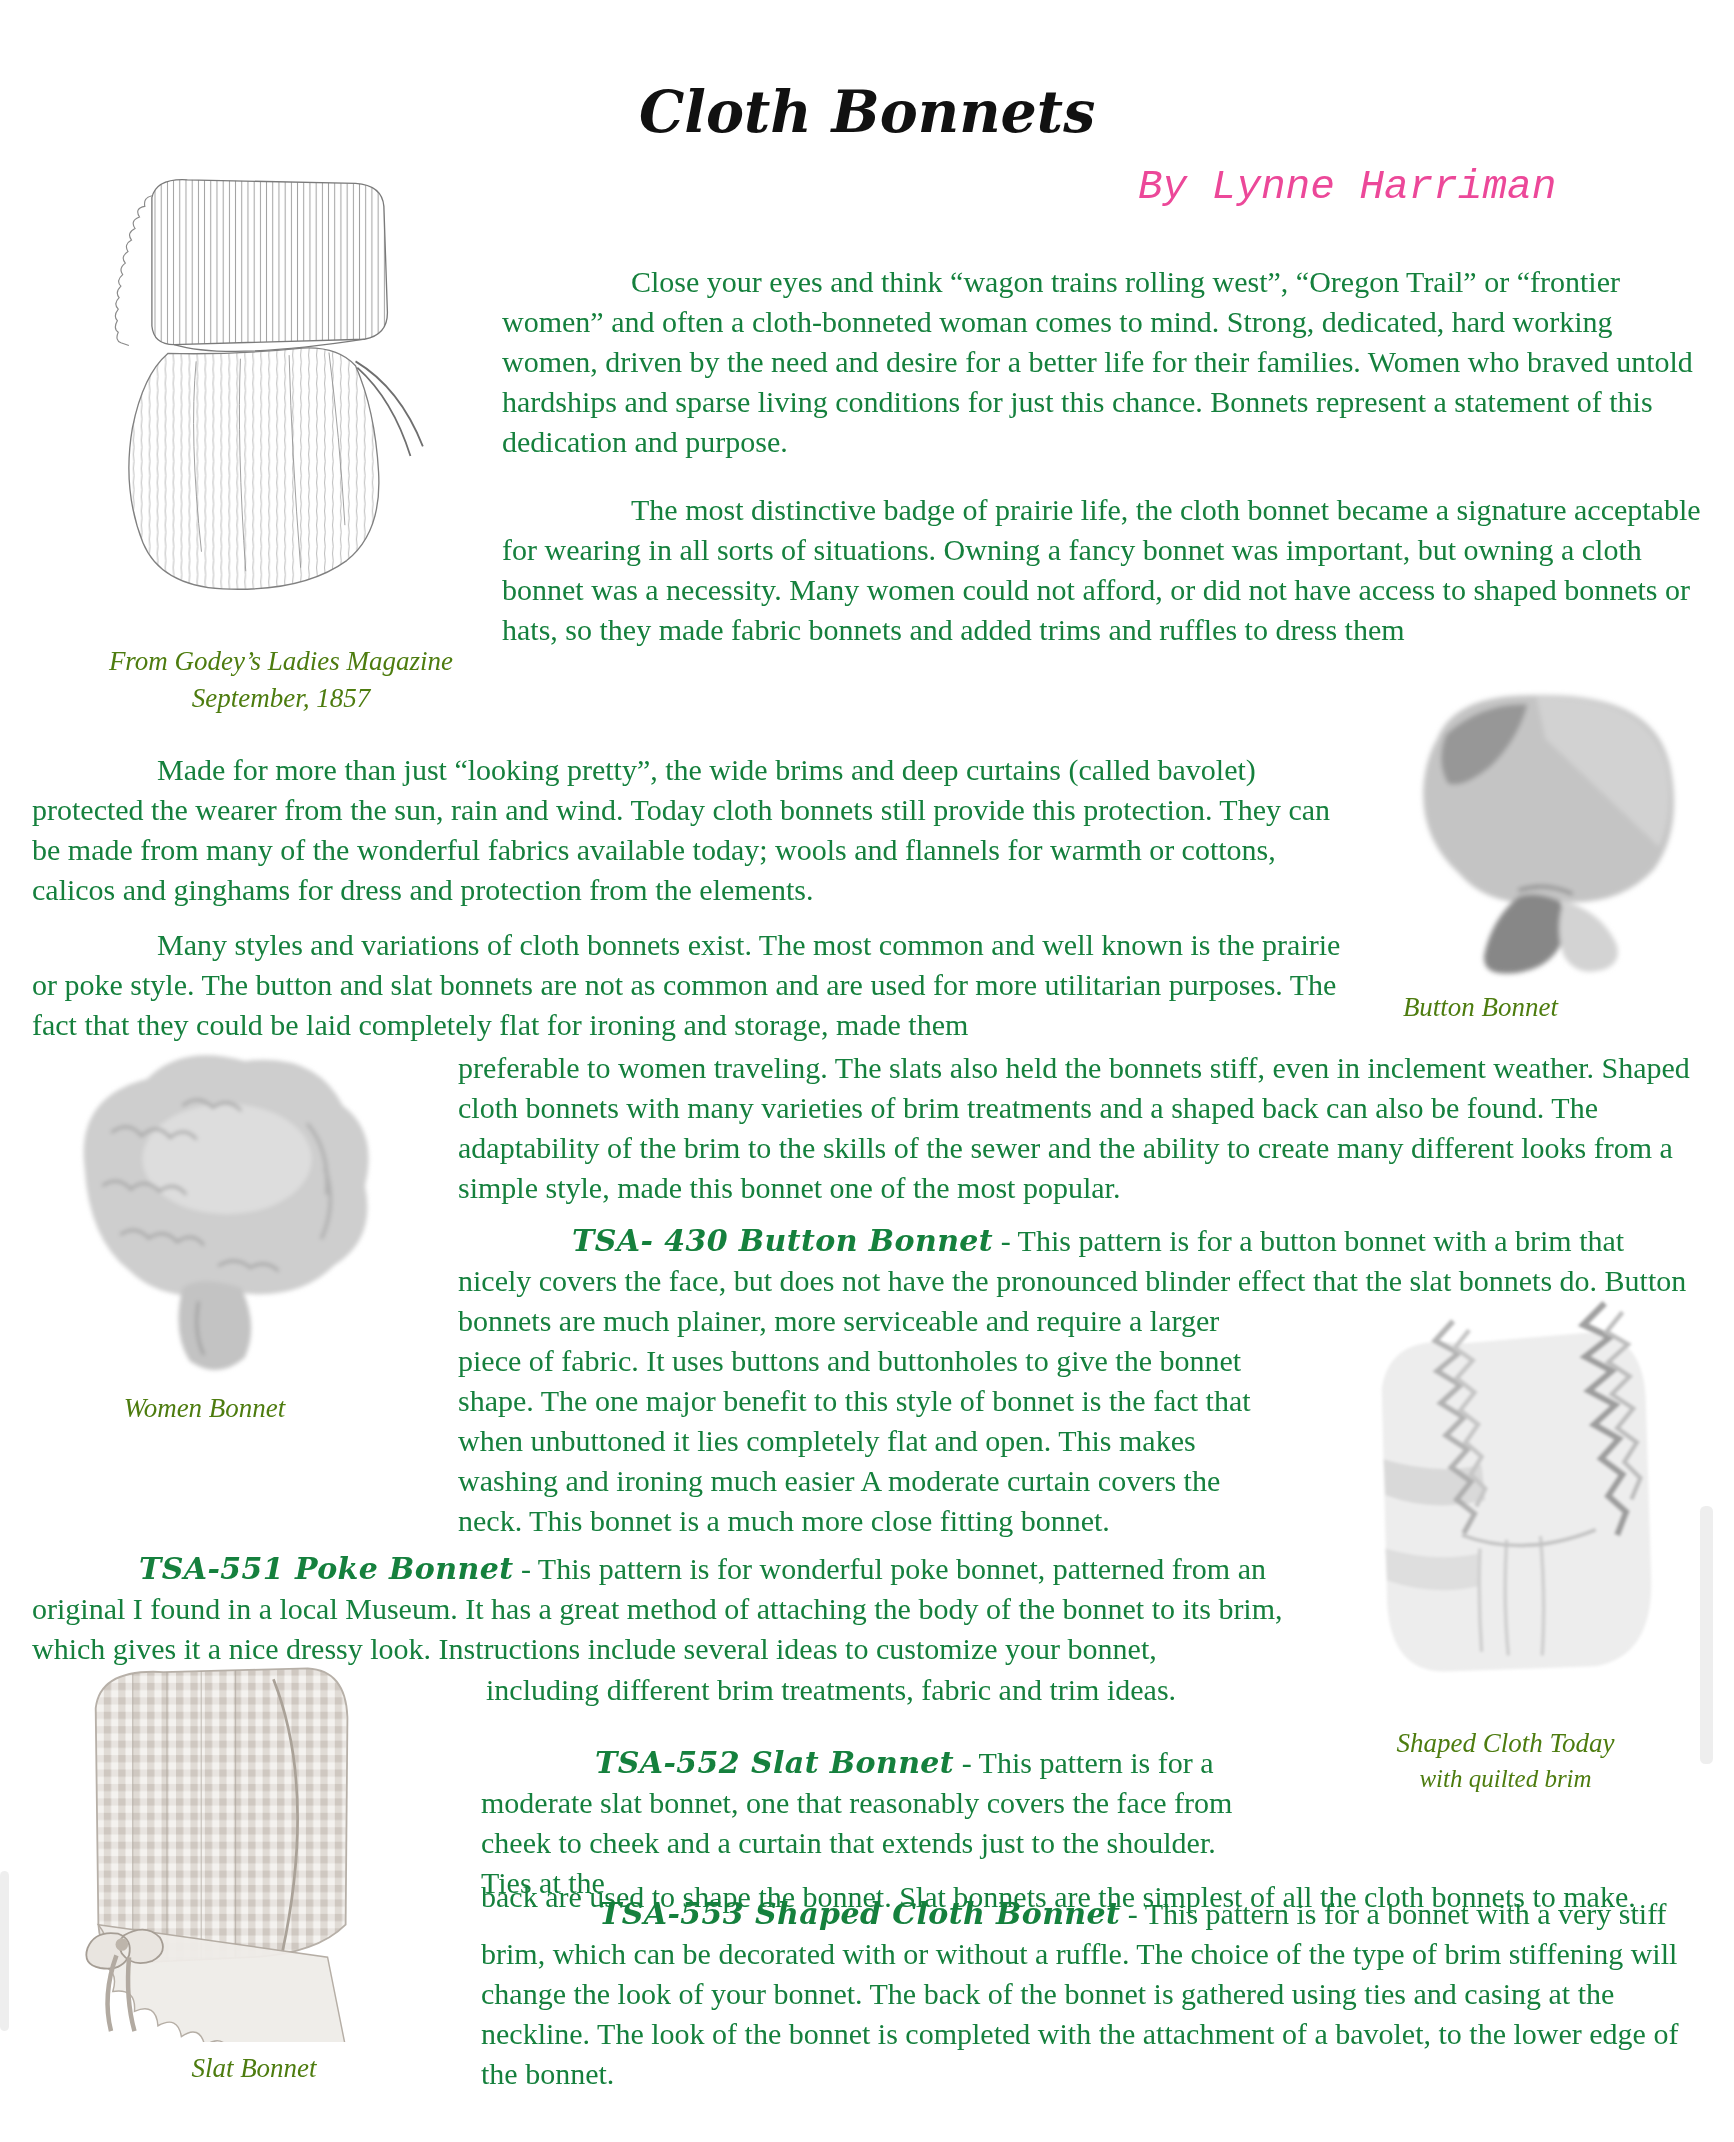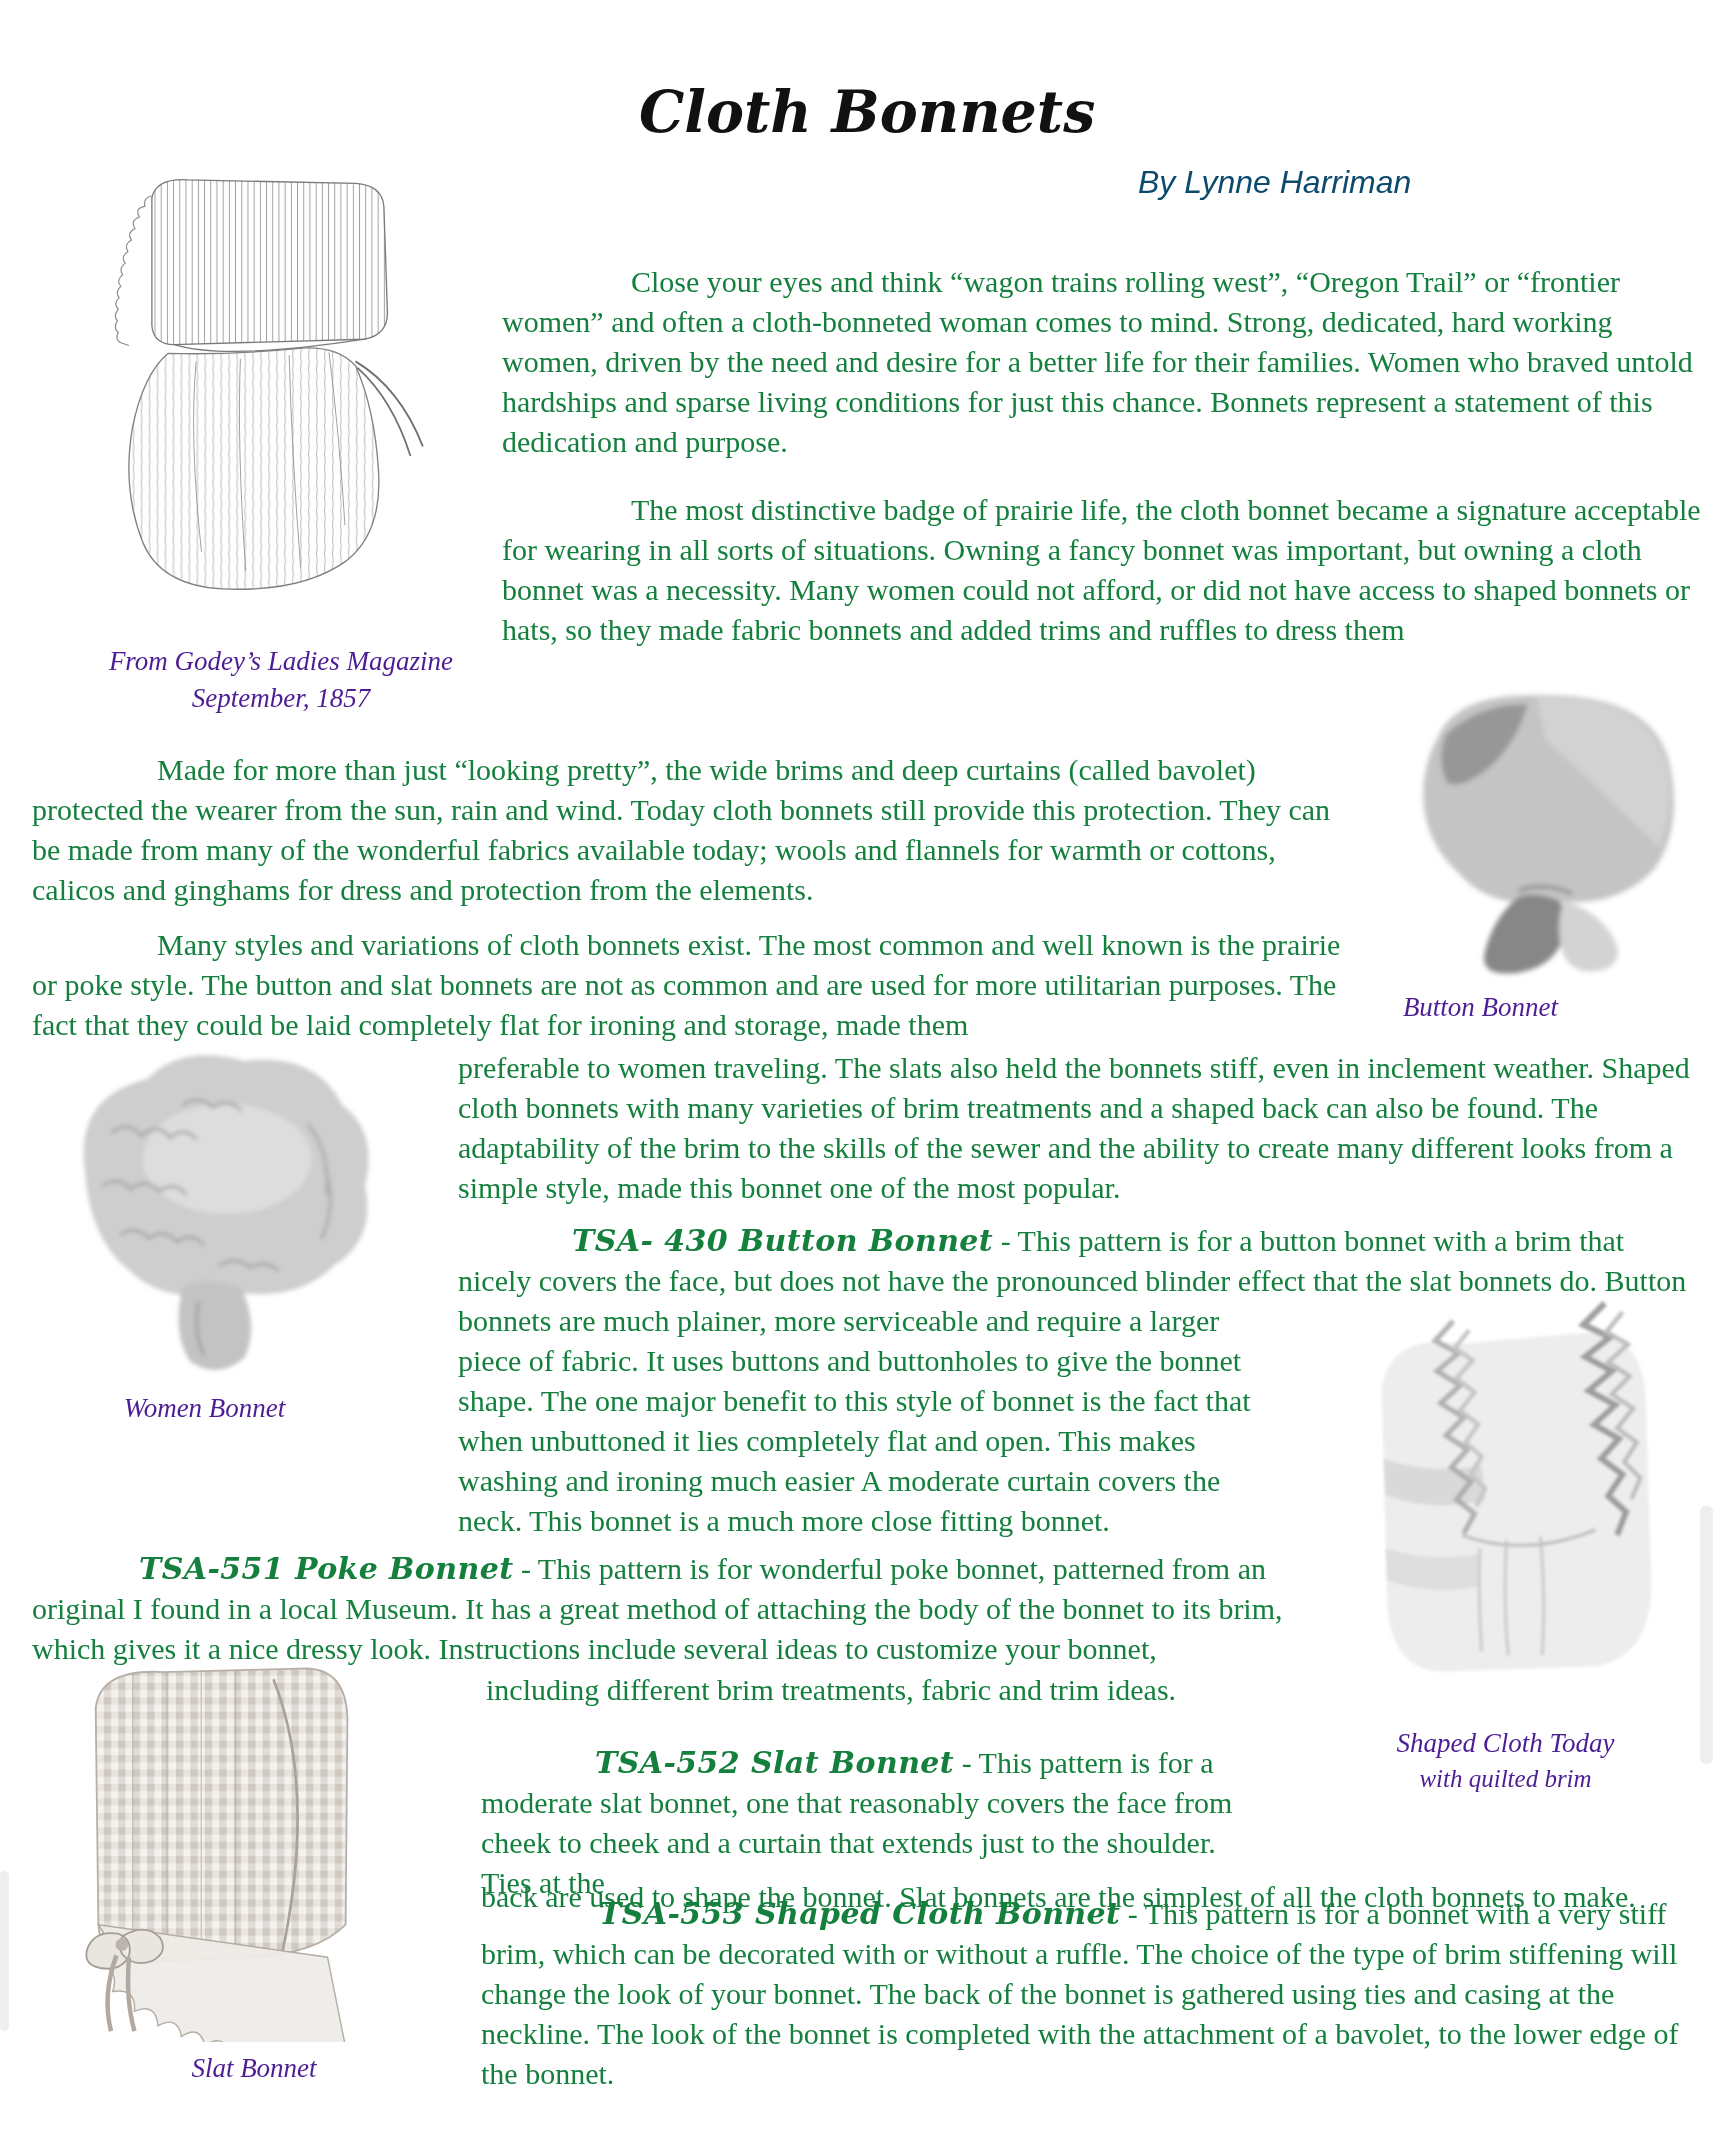--- a/index.html
+++ b/index.html
@@ -15,26 +15,26 @@
   .indent{text-indent:125px;}
   .script{
     font-family:"DejaVu Serif",serif;font-style:italic;font-weight:600;
     letter-spacing:0.4px;
   }
   .page-title{
     font-family:"DejaVu Serif",serif;font-style:italic;font-weight:700;
     font-size:57px;text-align:center;color:#111;
   }
   .byline{
-    font-family:Liberation Sans, sans-serif;font-style:italic;font-weight:500;
-    font-size:32px;color:#0c4a6e;
+    font-family:Liberation Mono, monospace;font-style:italic;font-weight:500;
+    font-size:41px;color:#ec4899;
   }
   .caption{
     font-family:"Liberation Serif",serif;font-style:italic;
-    font-size:27px;line-height:37px;text-align:center;color:#4c1d95;
+    font-size:27px;line-height:37px;text-align:center;color:#4d7c0f;
   }
   figure{margin:0;padding:0;}
   svg{display:block;}
   .scan-smudge{background:#dadada;opacity:.45;border-radius:5.3px;}
 </style>
 </head>
 <body>
 
 <div class="page">
 

